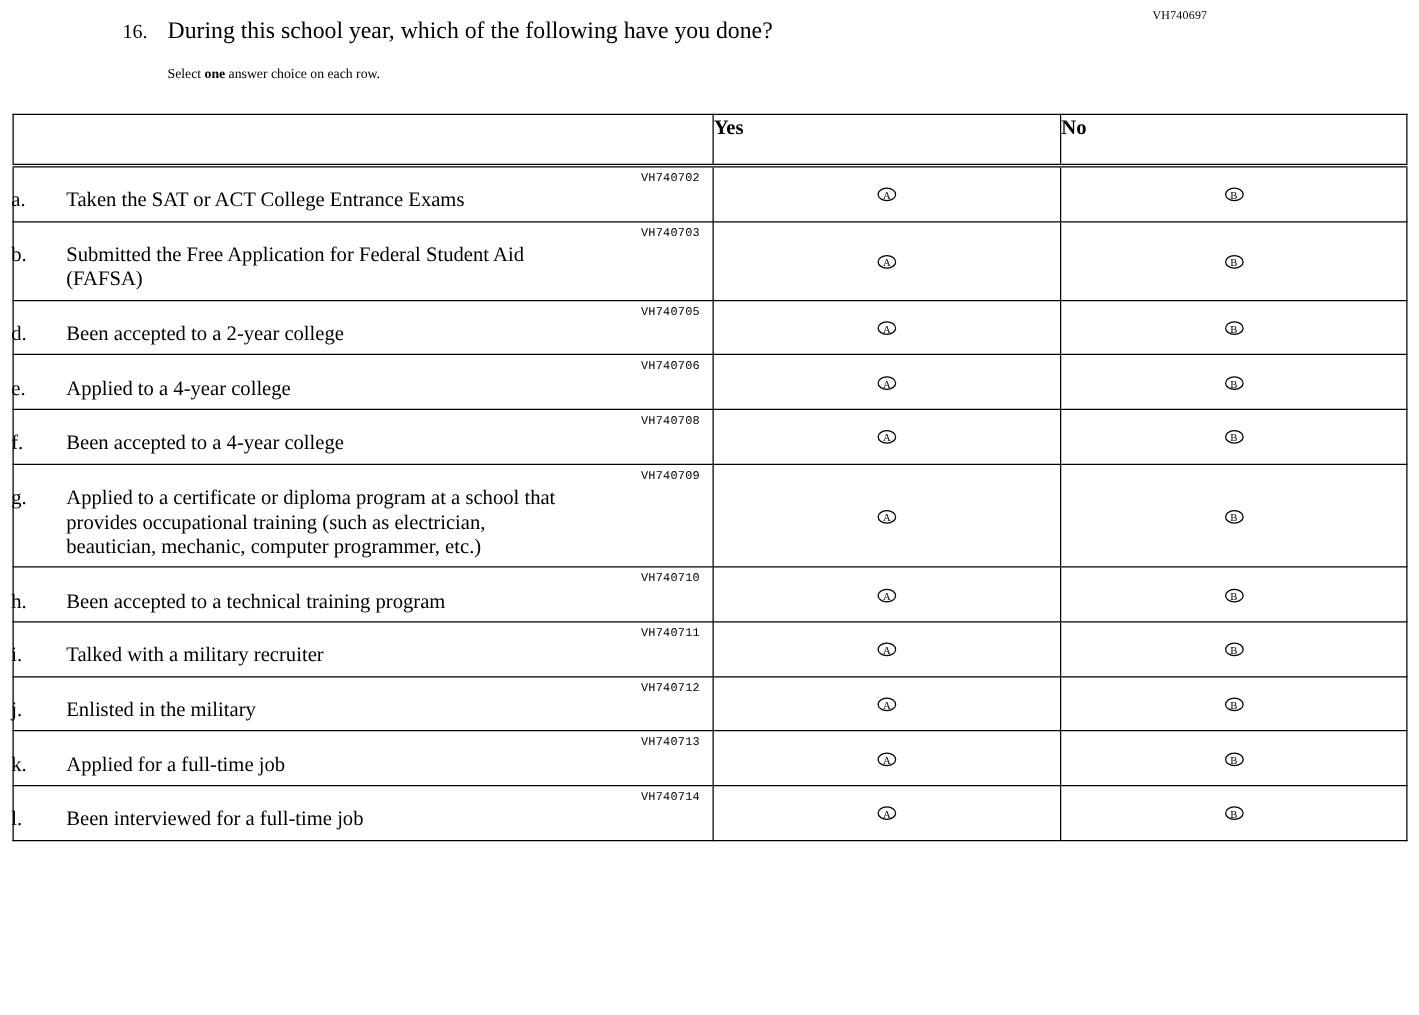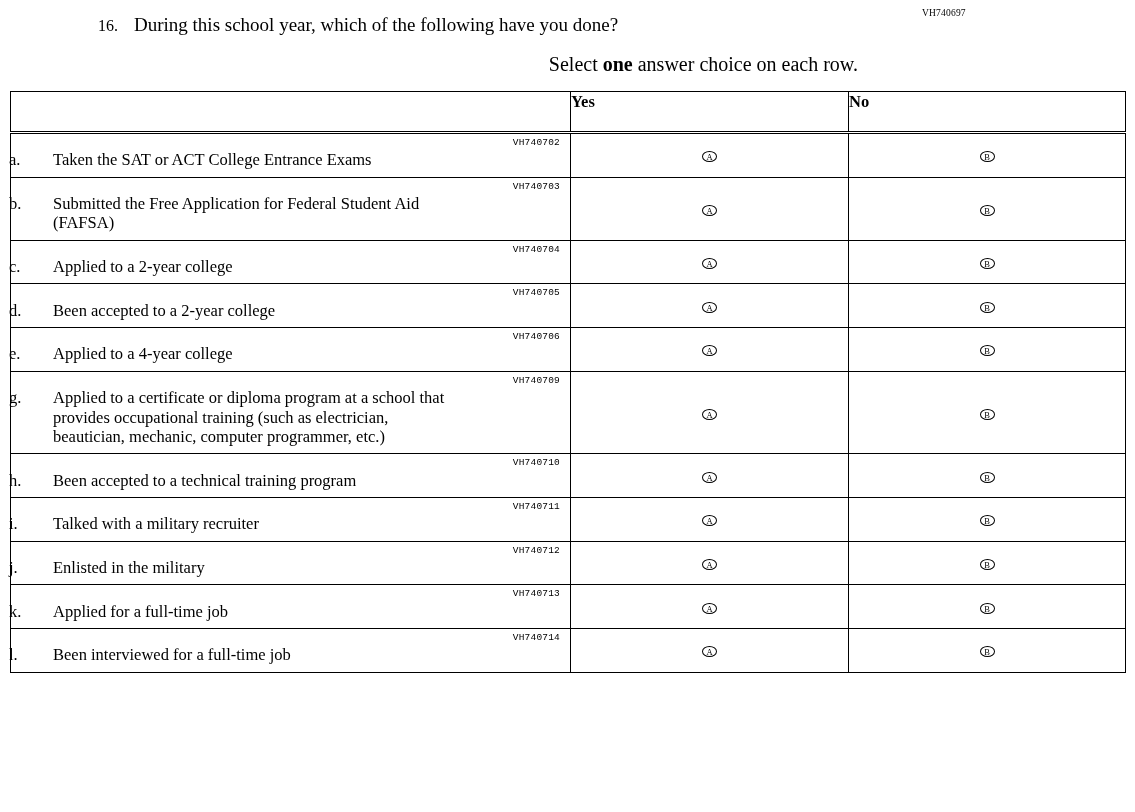--- a/index.html
+++ b/index.html
@@ -44,22 +44,21 @@
     width: 36px;
     flex: 0 0 36px;
   }
   .q-text {
     font-size: 19px;
     line-height: 1.2;
   }
   .q-sub {
     margin-top: 16px;
     margin-left: 36px;
-    font-size: 20px;
-    text-align: right;
+    font-size: 11px;
   }
   .q-sub b { font-weight: bold; }
 
   table.matrix {
     position: absolute;
     top: 91px;
     left: 10px;
     width: 1116px;
     border-collapse: collapse;
     table-layout: fixed;
@@ -168,44 +167,44 @@
         <tr>
           <td class="label-cell">
             <span class="row-id">VH740703</span>
             <div class="item-wrap"><span class="item-letter">b.</span><span>Submitted the Free Application for Federal Student Aid</span><br><span>(FAFSA)</span></div>
           </td>
           <td class="bubble-cell"><span class="bubble">A</span></td>
           <td class="bubble-cell"><span class="bubble">B</span></td>
         </tr>
         <tr>
           <td class="label-cell">
-            <span class="row-id">VH740704</span>
-            <div class="item-wrap"><span class="item-letter">c.</span><span>Applied to a 2-year college</span></div>
-          </td>
-          <td class="bubble-cell"><span class="bubble">A</span></td>
-          <td class="bubble-cell"><span class="bubble">B</span></td>
-        </tr>
-        <tr>
-          <td class="label-cell">
             <span class="row-id">VH740705</span>
             <div class="item-wrap"><span class="item-letter">d.</span><span>Been accepted to a 2-year college</span></div>
           </td>
           <td class="bubble-cell"><span class="bubble">A</span></td>
           <td class="bubble-cell"><span class="bubble">B</span></td>
         </tr>
         <tr>
           <td class="label-cell">
             <span class="row-id">VH740706</span>
             <div class="item-wrap"><span class="item-letter">e.</span><span>Applied to a 4-year college</span></div>
           </td>
           <td class="bubble-cell"><span class="bubble">A</span></td>
           <td class="bubble-cell"><span class="bubble">B</span></td>
         </tr>
         <tr>
           <td class="label-cell">
+            <span class="row-id">VH740708</span>
+            <div class="item-wrap"><span class="item-letter">f.</span><span>Been accepted to a 4-year college</span></div>
+          </td>
+          <td class="bubble-cell"><span class="bubble">A</span></td>
+          <td class="bubble-cell"><span class="bubble">B</span></td>
+        </tr>
+        <tr>
+          <td class="label-cell">
             <span class="row-id">VH740709</span>
             <div class="item-wrap"><span class="item-letter">g.</span><span>Applied to a certificate or diploma program at a school that</span><br><span>provides occupational training (such as electrician,</span><br><span>beautician, mechanic, computer programmer, etc.)</span></div>
           </td>
           <td class="bubble-cell"><span class="bubble">A</span></td>
           <td class="bubble-cell"><span class="bubble">B</span></td>
         </tr>
         <tr>
           <td class="label-cell">
             <span class="row-id">VH740710</span>
             <div class="item-wrap"><span class="item-letter">h.</span><span>Been accepted to a technical training program</span></div>

